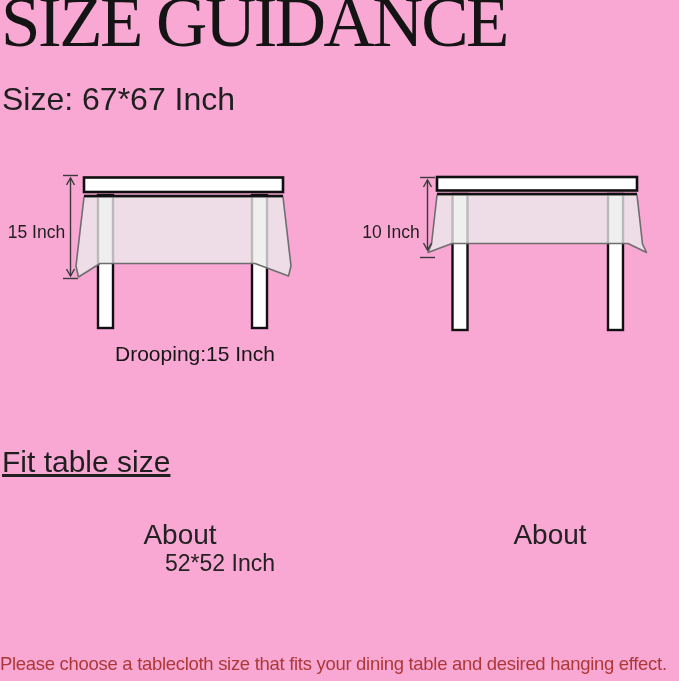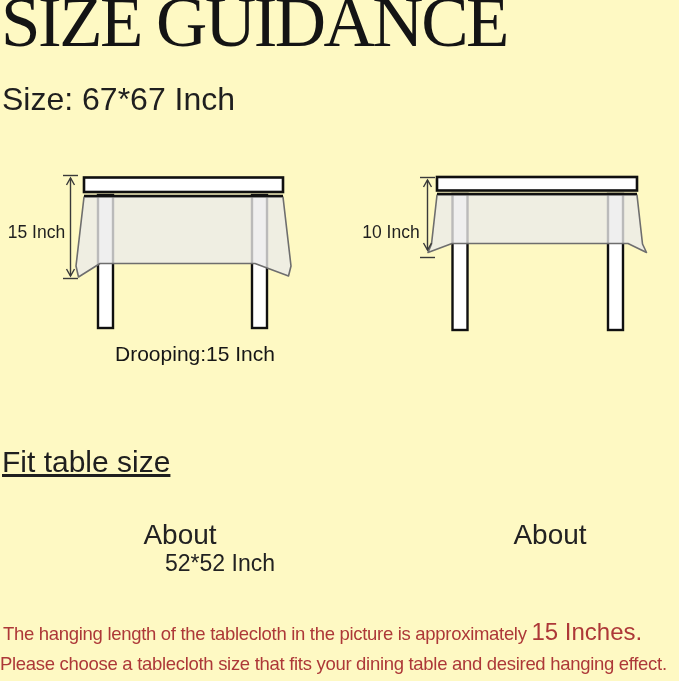--- a/index.html
+++ b/index.html
@@ -1,17 +1,17 @@
 <!DOCTYPE html>
 <html><head>
 <meta charset="utf-8">
 <style>
   html,body{margin:0;padding:0;background:#ffffff;}
   #canvas{
-    position:relative;width:679px;height:681px;background:#fef9c3;overflow:hidden;
+    position:relative;width:679px;height:681px;background:#f9a8d4;overflow:hidden;
     font-family:"Liberation Sans", sans-serif;color:#1c1c1c;
   }
   .abs{position:absolute;white-space:nowrap;line-height:1;}
   .center{transform:translateX(-50%);}
   #main-title{
     left:1px;top:-13px;
     font-family:"Liberation Serif", serif;
     font-size:71px;letter-spacing:-2.5px;color:#141414;font-weight:400;
   }
   #size-line{left:2px;top:83px;font-size:32px;color:#1f1f1f;}
@@ -82,16 +82,15 @@
     </g>
   </svg>
 
   <div class="abs caption center" id="left-caption">Drooping:15 Inch</div>
 
   <div class="abs" id="fit-heading">Fit table size</div>
   <div class="abs about center" id="about-left">About</div>
   <div class="abs fitsize center" id="fitsize-left">52*52 Inch</div>
   <div class="abs about center" id="about-right">About</div>
 
-  <div class="abs redline" id="red-line1"><span>The hanging length of the tablecloth in the picture is approximately </span><span class="big">15 Inches.</span></div>
   <div class="abs redline" id="red-line2">Please choose a tablecloth size that fits your dining table and desired hanging effect.</div>
 
 </div>
 
 </body></html>

